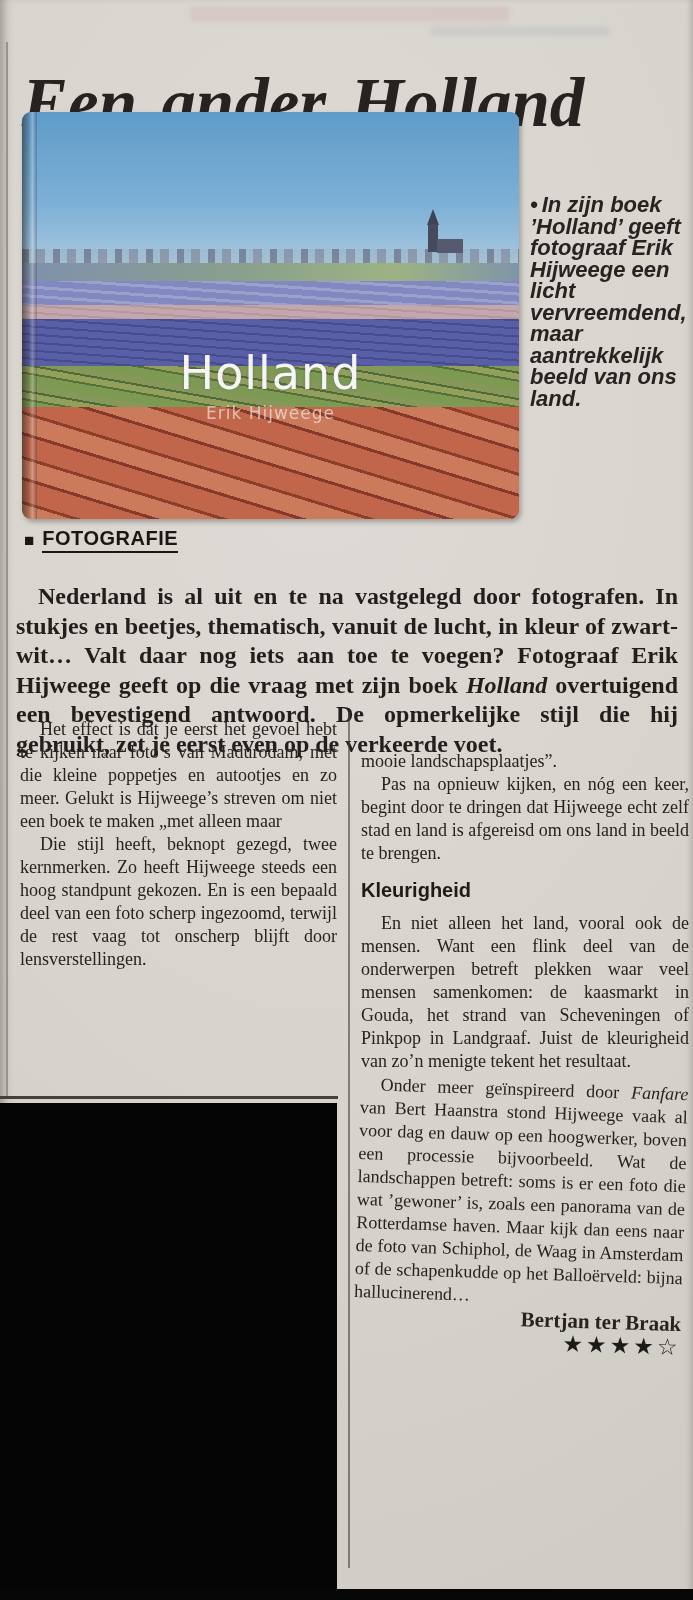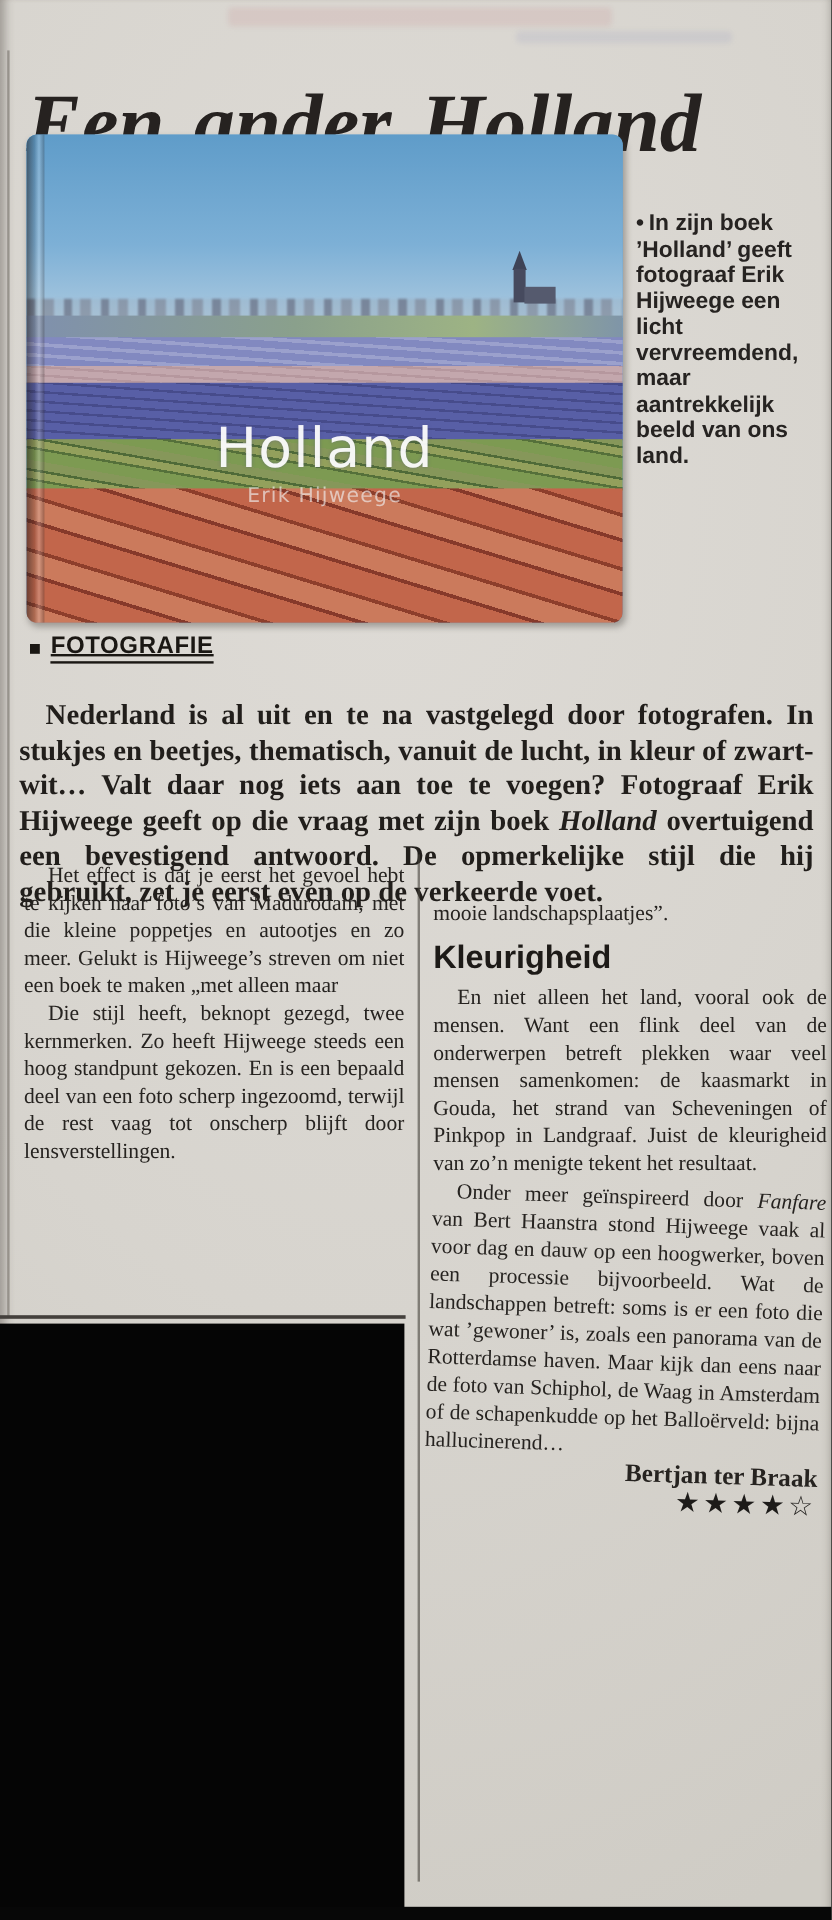--- a/index.html
+++ b/index.html
@@ -63,48 +63,48 @@
   .photo .spine{position:absolute;left:0;top:0;bottom:0;width:15px;border-radius:9px 0 0 9px;
     background:linear-gradient(90deg, rgba(35,30,30,.55) 0%, rgba(35,30,30,.18) 45%,
       rgba(255,255,255,.22) 70%, rgba(35,30,30,.28) 100%);}
   .cover-title{position:absolute;left:50%;top:57.5%;transform:translateX(-50%);
     font-family:"DejaVu Sans", sans-serif;font-size:46px;font-weight:500;
     color:rgba(255,255,255,.93);letter-spacing:1px;text-shadow:0 0 3px rgba(80,80,140,.4);}
   .cover-author{position:absolute;left:50%;top:71.5%;transform:translateX(-50%);
     font-family:"DejaVu Sans", sans-serif;font-size:17px;color:rgba(240,240,240,.65);letter-spacing:1px;}
 
   .caption{
-    position:absolute;left:530px;top:176px;width:156px;
-    font-family:"Liberation Sans", sans-serif;font-weight:bold;
-    font-size:19px;line-height:21.5px;color:#262321;
+    position:absolute;left:530px;top:194px;width:156px;
+    font-family:"Liberation Sans", sans-serif;font-weight:bold;font-style:italic;
+    font-size:22px;line-height:21.5px;color:#262321;
   }
   .caption .bullet{margin-right:4px;}
 
   .section-label{
     position:absolute;left:24px;top:527px;display:flex;align-items:center;gap:8px;
     font-family:"Liberation Sans", sans-serif;font-weight:bold;font-size:20px;color:#1a1713;
   }
   .section-label .marker{font-size:17px;line-height:1;}
-  .section-label .label{border-bottom:2.5px solid #1a1713;padding-bottom:1px;letter-spacing:.5px;text-decoration:underline;}
+  .section-label .label{border-bottom:2.5px solid #1a1713;padding-bottom:1px;letter-spacing:.5px;}
 
   .lead{
     position:absolute;left:16px;top:558px;width:662px;
     font-weight:bold;font-size:24px;line-height:29.5px;text-align:justify;text-indent:22px;
     color:#211e1b;
   }
   .lead .btitle{font-style:italic;font-weight:bold;}
 
   .col{position:absolute;font-size:18px;line-height:23px;text-align:justify;color:#262320;}
   .col p{margin:0;text-indent:20px;}
   .col p.noindent{text-indent:0;margin-top:38px;}
   .col-left{left:20px;top:718px;width:317px;height:370px;overflow:hidden;}
   .col-right{left:361px;top:712px;width:328px;}
 
   .subhead{
-    font-family:"Liberation Sans", sans-serif;font-weight:bold;font-size:27px;color:#1d1a17;
+    font-family:"Liberation Sans", sans-serif;font-weight:bold;font-size:20px;color:#1d1a17;
     margin:14px 0 10px 0;text-indent:0;text-align:left;
   }
   .col .ital{font-style:italic;}
 
   .skewed{transform:rotate(1.8deg);transform-origin:0 0;}
 
   .byline{margin-top:10px;text-align:right;font-weight:bold;font-size:21px;text-indent:0;}
   .stars{text-align:right;font-size:23px;letter-spacing:3px;color:#1d1b19;margin-top:0;text-indent:0;}
 
   .column-rule{position:absolute;left:348px;top:712px;width:2px;height:856px;background:rgba(70,66,60,.6);}
@@ -155,20 +155,21 @@
 
   <div class="col col-left">
     <p>Het effect is dat je eerst het gevoel hebt te kijken naar foto’s van Madurodam, met die kleine poppetjes en autootjes en zo meer. Gelukt is Hijweege’s streven om niet een boek te maken „met alleen maar</p>
     <p>Die stijl heeft, beknopt gezegd, twee kernmerken. Zo heeft Hijweege steeds een hoog standpunt gekozen. En is een bepaald deel van een foto scherp ingezoomd, terwijl de rest vaag tot onscherp blijft door lensverstellingen.</p>
   </div>
 
   <div class="column-rule"></div>
 
   <div class="col col-right">
     <p class="noindent">mooie landschapsplaatjes”.</p>
+    <p>Pas na opnieuw kijken, en nóg een keer, begint door te dringen dat Hijweege echt zelf stad en land is afgereisd om ons land in beeld te brengen.</p>
     <h2 class="subhead">Kleurigheid</h2>
     <p>En niet alleen het land, vooral ook de mensen. Want een flink deel van de onderwerpen betreft plekken waar veel mensen samenkomen: de kaasmarkt in Gouda, het strand van Scheveningen of Pinkpop in Landgraaf. Juist de kleurigheid van zo’n menigte tekent het resultaat.</p>
     <div class="skewed">
       <p><span>Onder meer geïnspireerd door </span><span class="ital">Fanfare</span><span> van Bert Haanstra stond Hijweege vaak al voor dag en dauw op een hoogwerker, boven een processie bijvoorbeeld. Wat de landschappen betreft: soms is er een foto die wat ’gewoner’ is, zoals een panorama van de Rotterdamse haven. Maar kijk dan eens naar de foto van Schiphol, de Waag in Amsterdam of de schapenkudde op het Balloërveld: bijna hallucinerend…</span></p>
       <p class="byline">Bertjan ter Braak</p>
       <p class="stars"><span>★★★★</span><span>☆</span></p>
     </div>
   </div>
 
   <div class="hr-left"></div>

